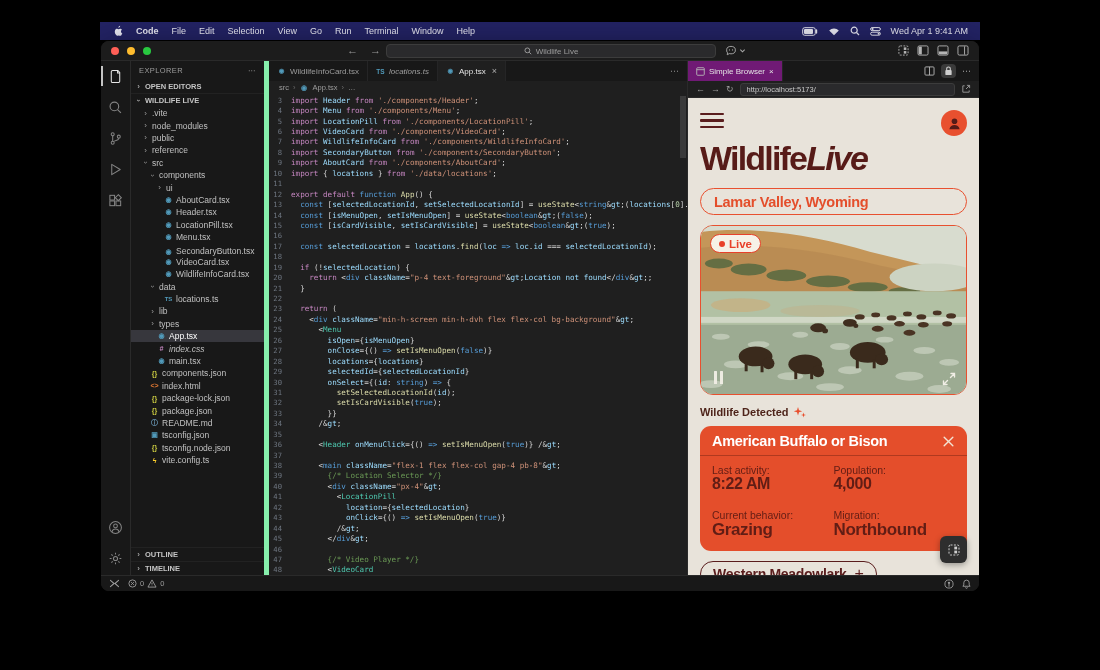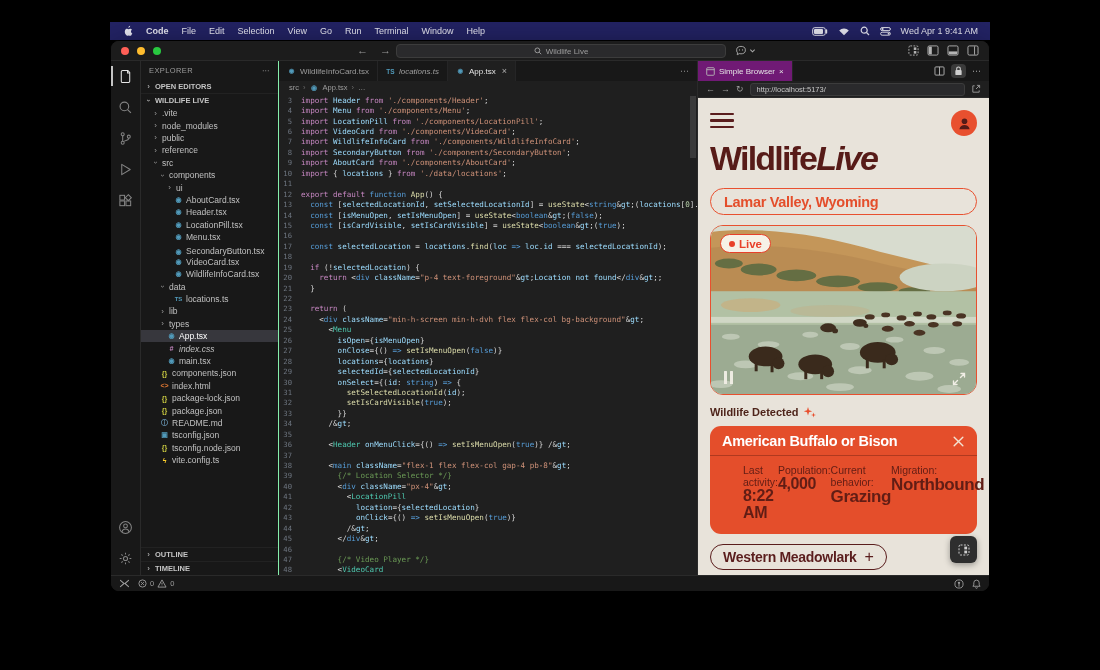--- a/index.html
+++ b/index.html
@@ -1,21 +1,21 @@
 <!DOCTYPE html>
 <html><head>
 <meta charset="utf-8">
 <style>
   * { margin:0; padding:0; box-sizing:border-box; }
   html,body { background:#000; width:1100px; height:670px; overflow:hidden; }
   body { font-family:"Liberation Sans", sans-serif; }
   i { font-style:normal; }
 
   .stage { position:relative; width:1100px; height:670px; background:#000; }
-  .screen { position:absolute; left:110px; top:22px; width:880px; height:570px; }
+  .screen { position:absolute; left:100px; top:22px; width:880px; height:570px; }
 
   
   .menubar { position:absolute; left:0; top:0; right:0; height:18px; background:#232365;
     display:flex; align-items:center; padding:0 12px; gap:13px; color:#e9e9f4; font-size:9px; }
   .menubar .mb-item { white-space:nowrap; }
   .menubar .mb-app { font-weight:bold; }
   .mb-right { margin-left:auto; display:flex; align-items:center; gap:10px; }
   .mb-clock { font-size:9px; font-weight:500; white-space:nowrap; }
 
   
@@ -40,21 +40,21 @@
   
   .activitybar { width:30px; background:#181818; border-right:1px solid #2a2a2a; display:flex;
     flex-direction:column; align-items:center; padding-top:4px; gap:9px; flex:0 0 auto; }
   .ab-icon { width:22px; height:22px; display:flex; align-items:center; justify-content:center;
     color:#848484; position:relative; }
   .ab-icon.active { color:#e7e7e7; }
   .ab-icon.active::before { content:""; position:absolute; left:-4px; top:1px; bottom:1px; width:2px; background:#c5c5c5; }
   .ab-bottom { margin-top:auto; display:flex; flex-direction:column; gap:9px; padding-bottom:6px; }
 
   
-  .sidebar { width:138px; background:#181818; border-right:1px solid #86efac; display:flex;
+  .sidebar { width:138px; background:#181818; border-right:5px solid #86efac; display:flex;
     flex-direction:column; color:#bfbfbf; flex:0 0 auto; min-height:0; }
   .sb-header { height:18px; display:flex; align-items:center; padding:0 8px; font-size:7.5px;
     letter-spacing:.4px; color:#9d9d9d; flex:0 0 auto; }
   .sb-header .more { margin-left:auto; color:#9d9d9d; }
   .sb-section { height:14px; display:flex; align-items:center; gap:3px; padding:0 4px; font-size:7.5px;
     font-weight:bold; color:#c5c5c5; border-top:1px solid #222; flex:0 0 auto; }
   .chev { display:inline-block; font-size:8px; color:#9d9d9d; width:7px; text-align:center; }
   .chev.open { transform:rotate(90deg); }
   .tree { flex:1; overflow:hidden; font-size:8.5px; }
   .tree-row { height:12.4px; display:flex; align-items:center; gap:3px; white-space:nowrap; color:#c0c0c0; }
@@ -122,21 +122,21 @@
   .pause-btn { position:absolute; left:13px; bottom:10px; display:flex; gap:3px; }
   .pause-btn span { width:3px; height:13px; background:#f1eee6; opacity:.95; border-radius:.5px; }
   .expand-btn { position:absolute; right:10px; bottom:8px; color:#f1eee6; }
   .detected-row { margin-top:10px; display:flex; align-items:center; gap:4px; font-size:11px;
     font-weight:bold; color:#4e241a; height:14px; }
   .info-card { margin-top:7px; background:#e44e2b; border-radius:11px; color:#5a1d1d; }
   .ic-head { display:flex; align-items:center; justify-content:space-between; padding:7px 12px 6px; }
   .ic-title { font-weight:bold; font-size:14.5px; letter-spacing:-0.3px; color:#ffffff; }
   .ic-close { color:#f3e3d3; display:flex; }
   .ic-div { height:1px; background:rgba(80,20,10,.35); }
-  .ic-grid { display:grid; grid-template-columns:1fr 1fr 1fr 1fr; padding:8px 12px 12px; row-gap:16px;margin-left:21px; }
+  .ic-grid { display:grid; grid-template-columns:1fr 1fr; padding:8px 12px 12px; row-gap:16px; }
   .ic-label { font-size:10.5px; color:#611d15; }
   .ic-value { font-weight:bold; letter-spacing:-0.4px; color:#611d15; line-height:1.05; }
   .ic-value.big { font-size:16px; } .ic-value.bigger { font-size:17px; }
   .bottom-row { margin-top:10px; display:flex; align-items:center; }
   .sec-pill { height:26px; border:1.6px solid #5a1d1d; border-radius:14px; display:inline-flex;
     align-items:center; gap:8px; padding:0 12px; color:#5a1d1d; font-weight:bold; font-size:14px;
     letter-spacing:-0.3px; background:transparent; }
   .sec-plus { font-weight:400; font-size:16px; line-height:1; }
   .overlay-btn { position:absolute; right:12px; bottom:12px; width:27px; height:27px; background:#2e2e2e;
     border-radius:6px; display:flex; align-items:center; justify-content:center; color:#cfcfcf;

